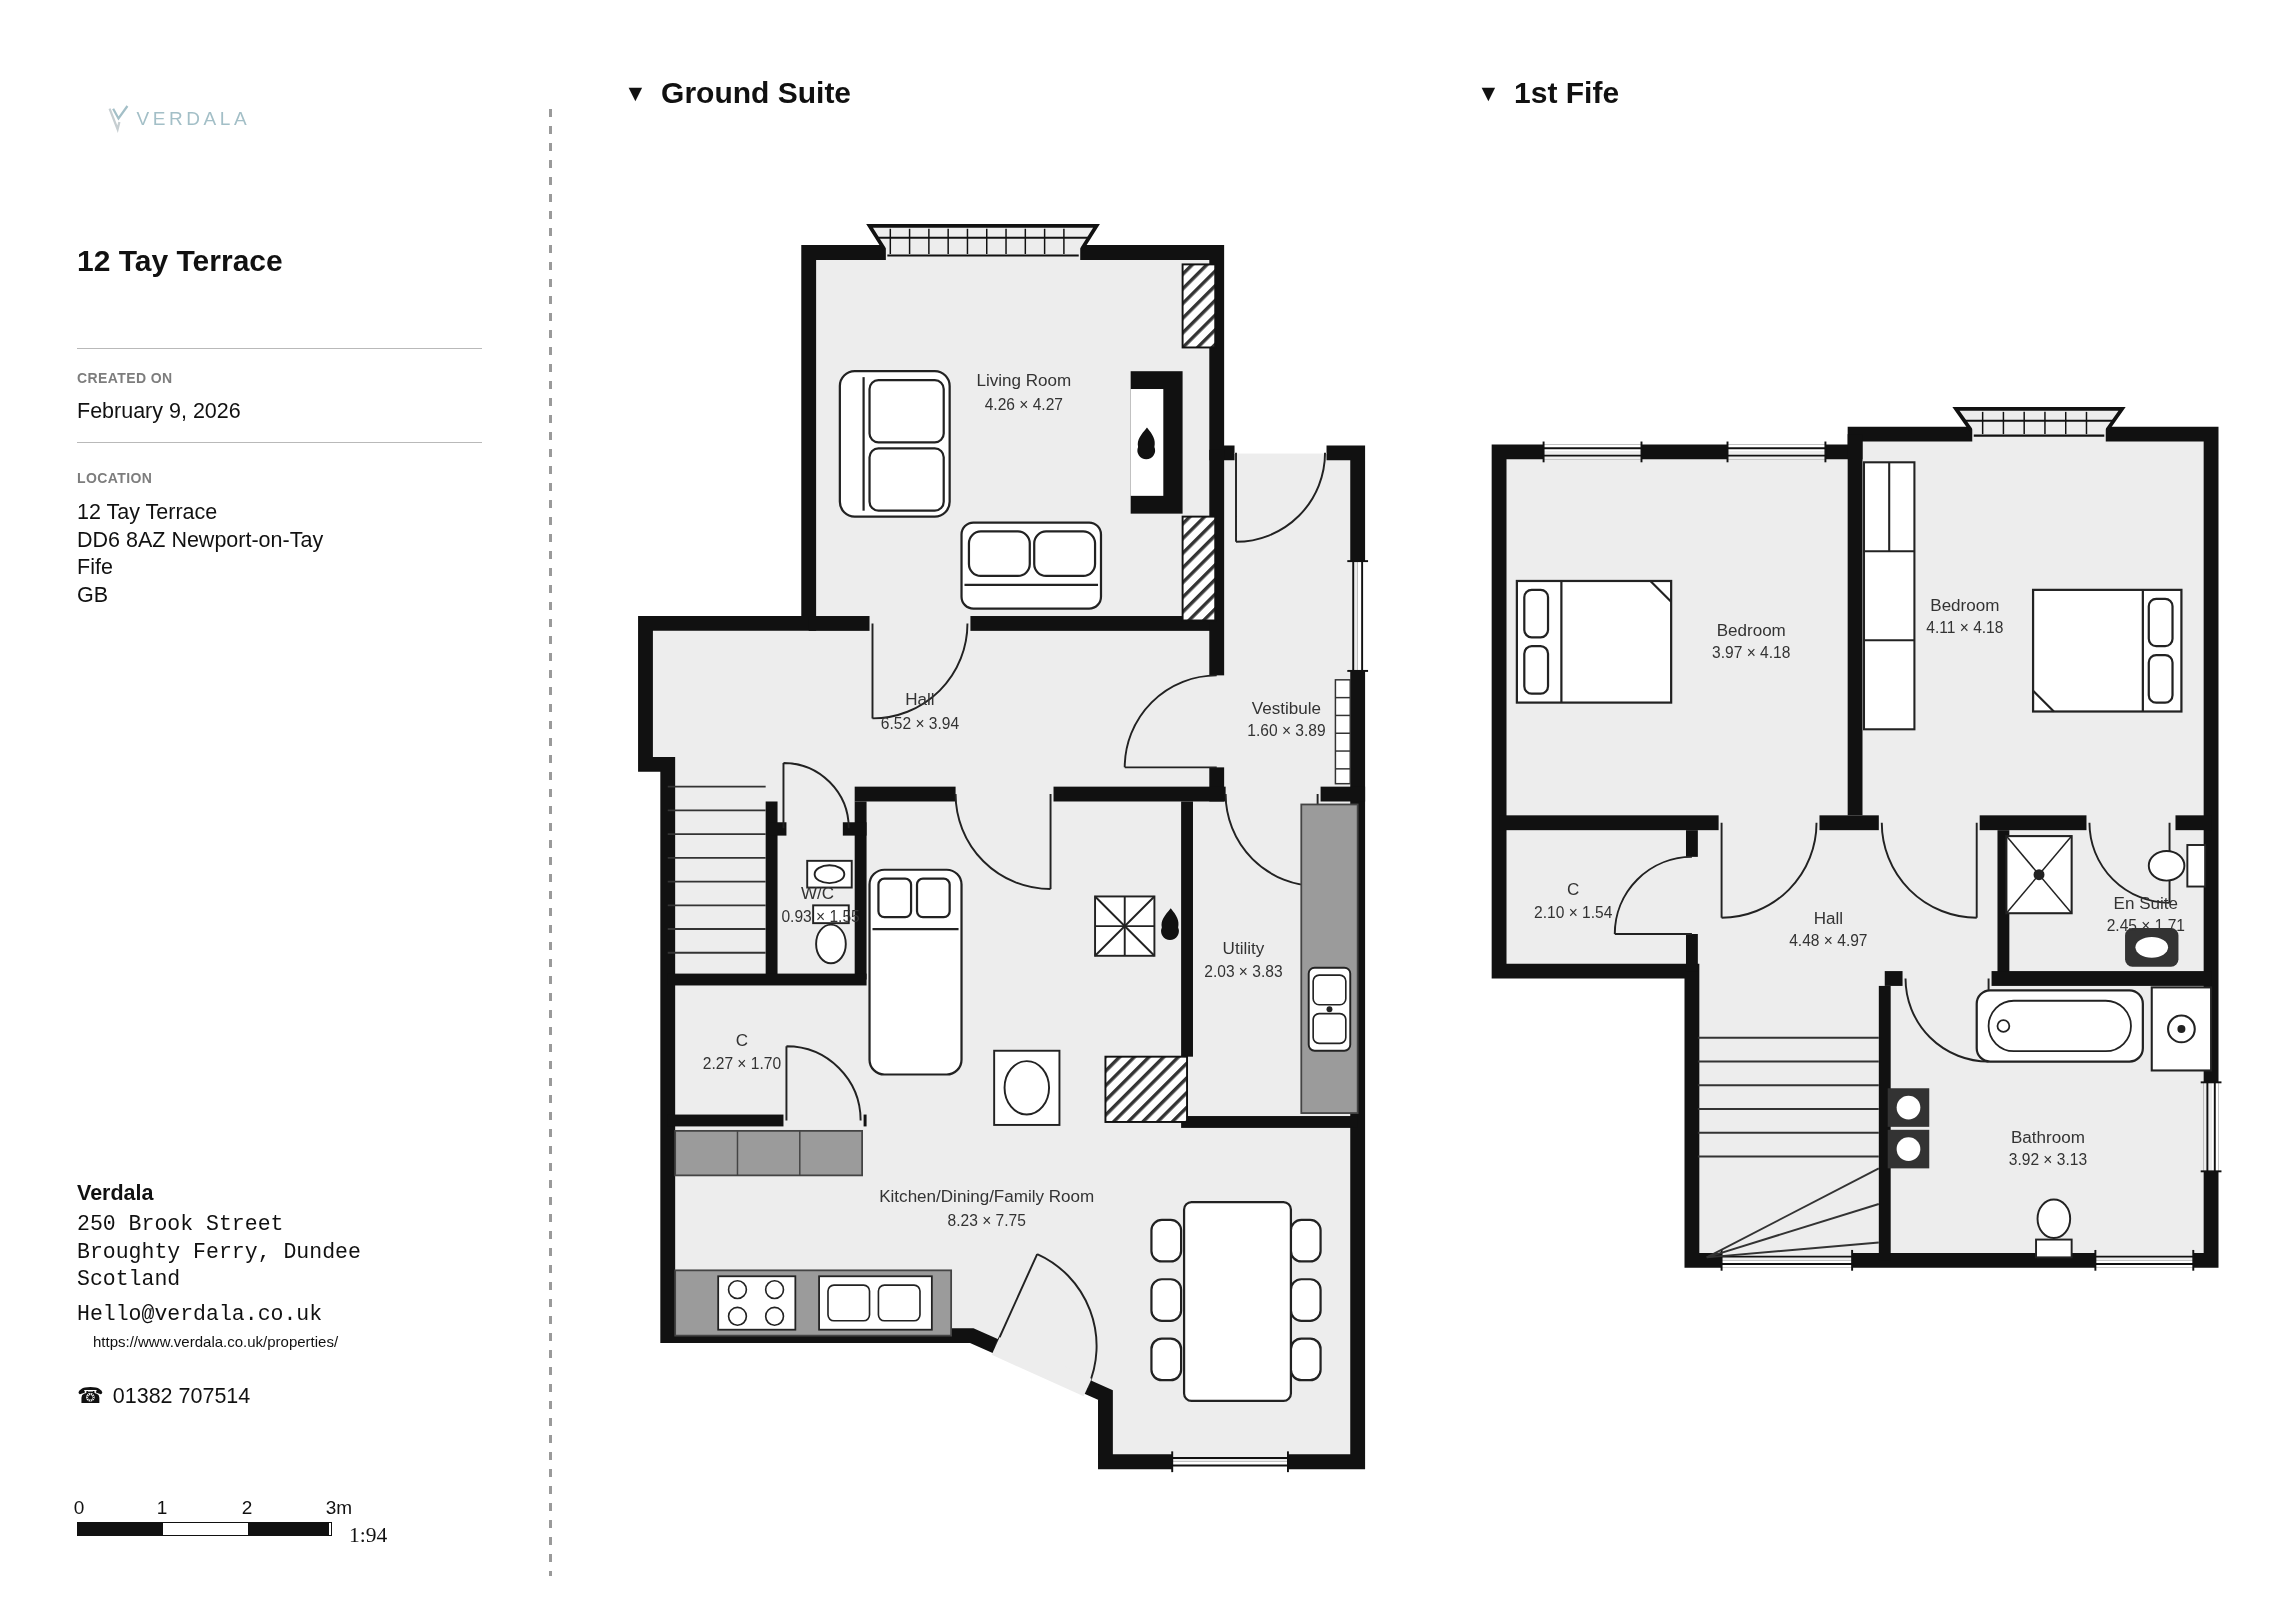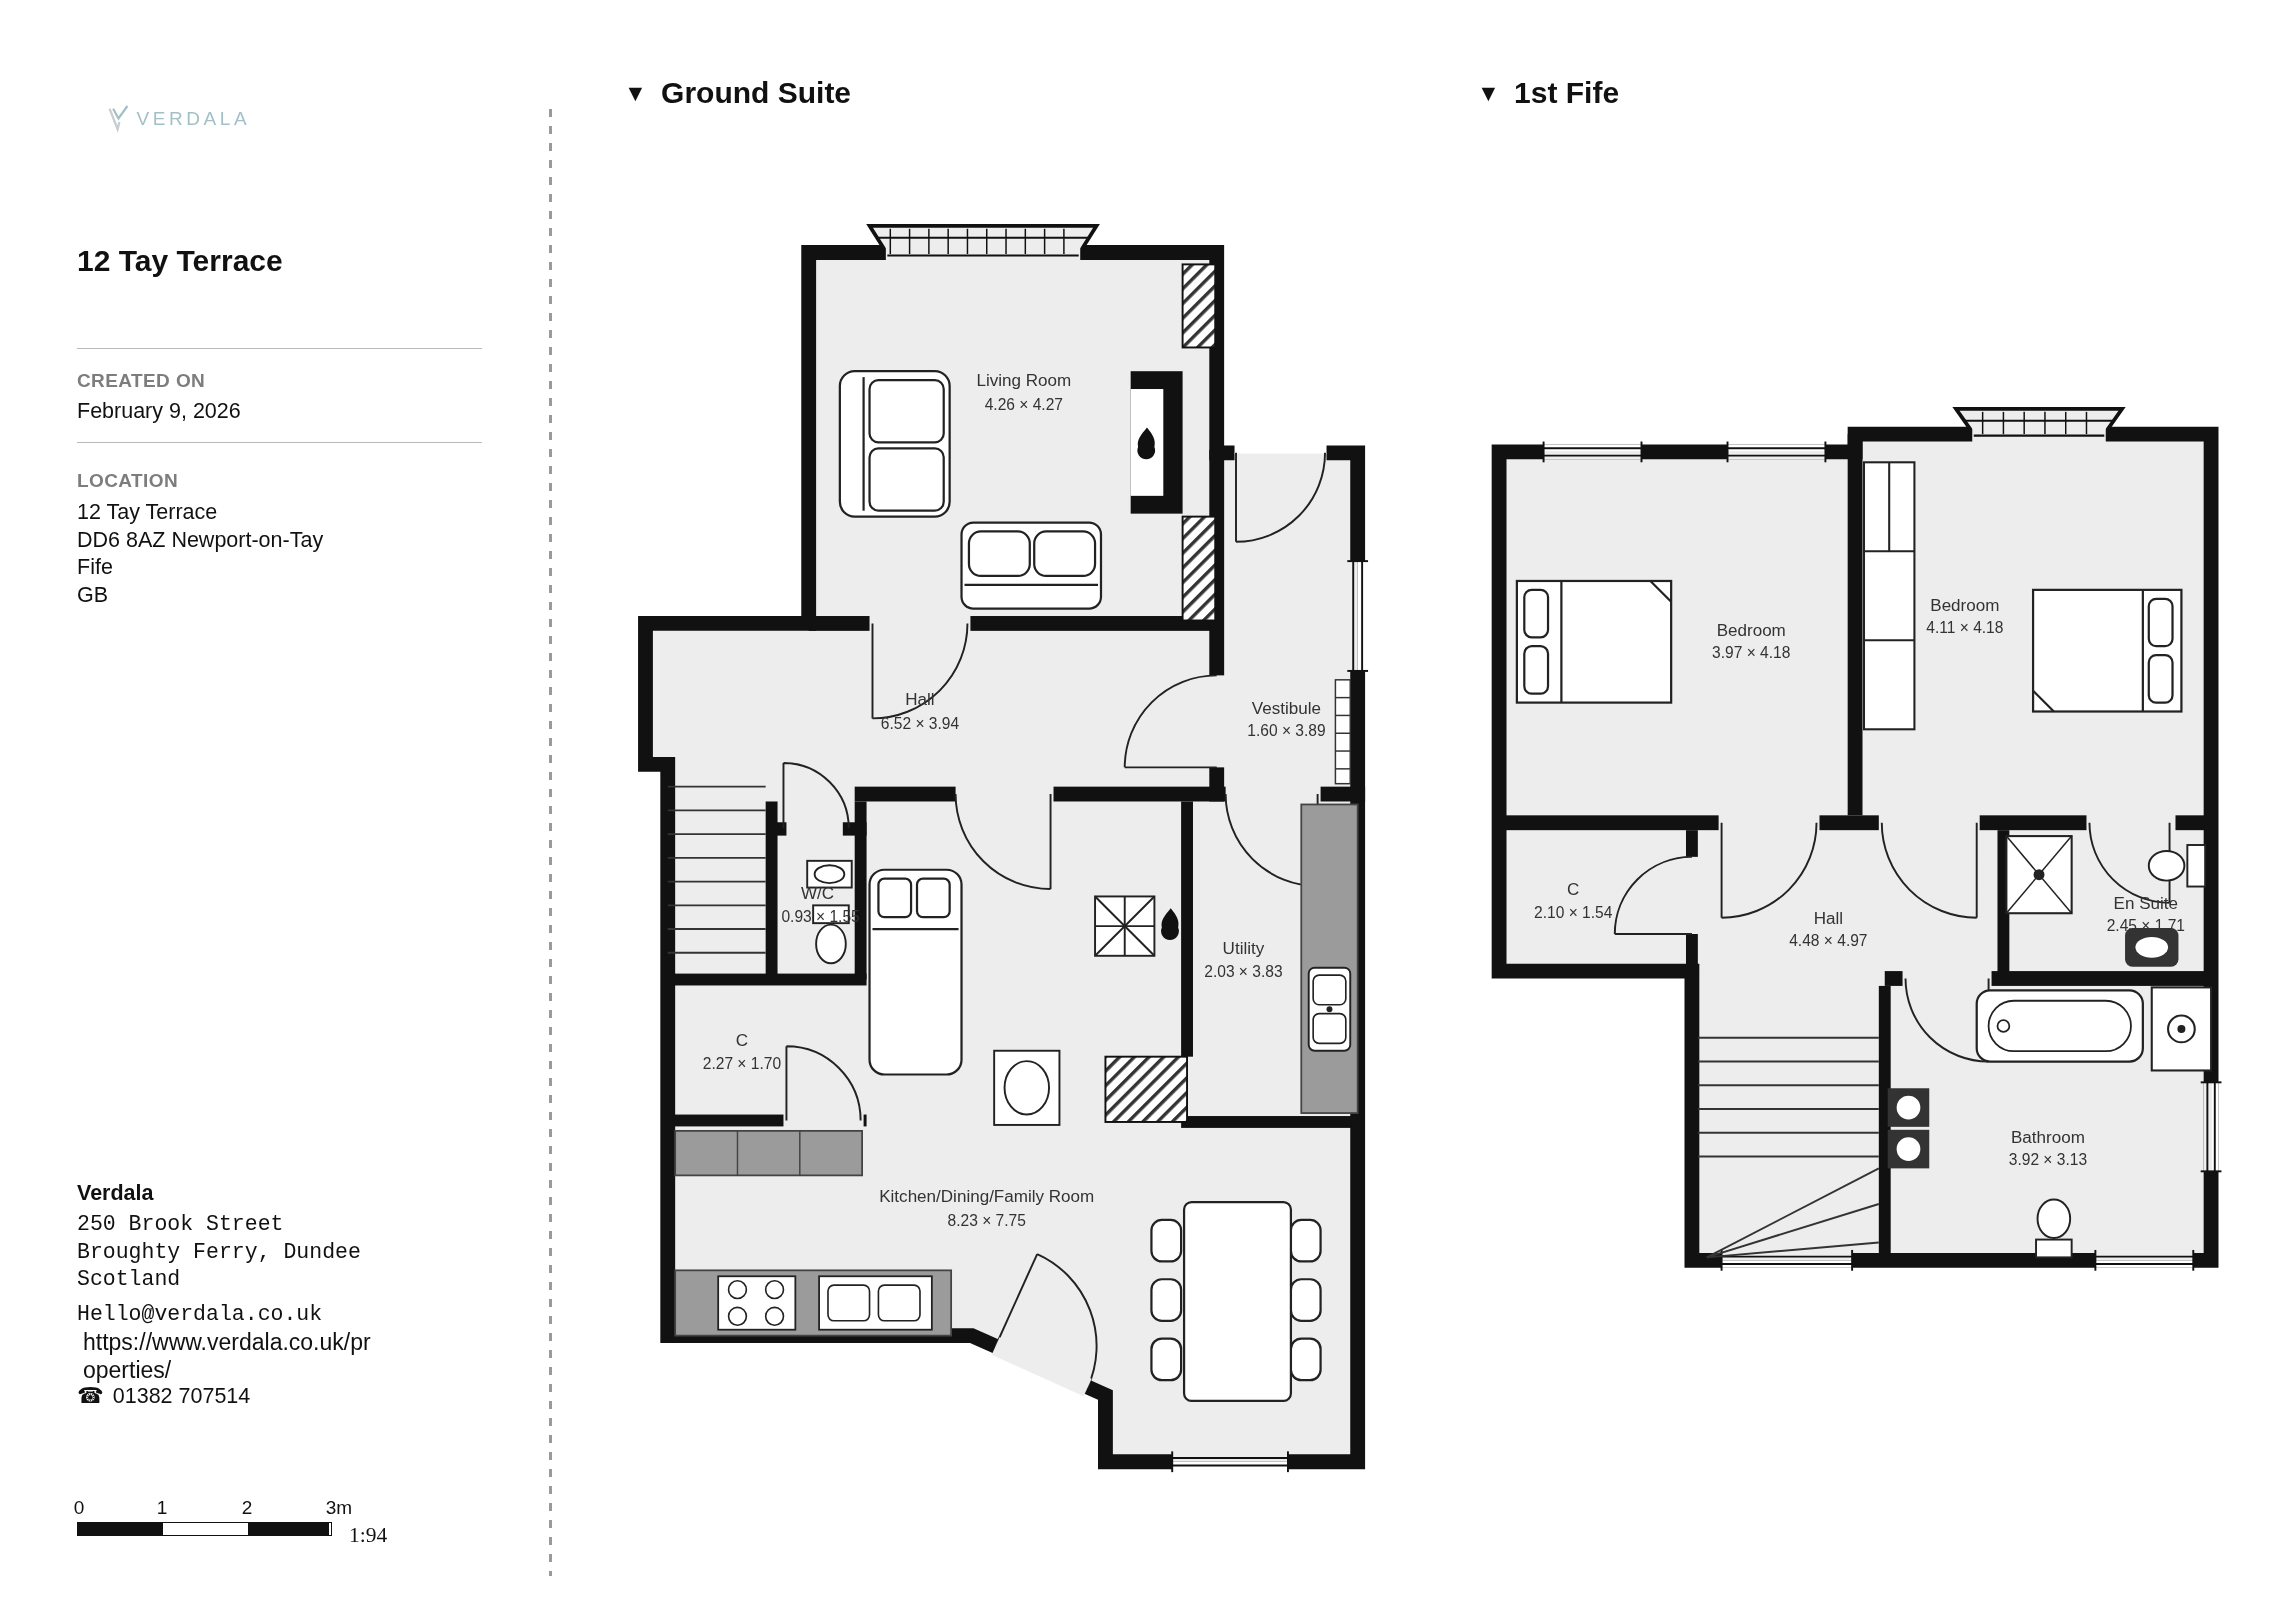--- a/index.html
+++ b/index.html
@@ -6,25 +6,25 @@
   html,body { background:#fff; }
   body { font-family:"Liberation Sans","DejaVu Sans",sans-serif; color:#111; }
   .page { position:relative; width:2293px; height:1620px; background:#fff; overflow:hidden; }
 
   
   .sidebar { position:absolute; left:0; top:0; width:549px; height:1620px;padding-left:24px; }
   .logo { position:absolute; left:106px; top:104px; display:flex; align-items:center; gap:5.4px; }
   .logo .brand-text { font-size:19px; letter-spacing:3.6px; color:#a3bfc7; font-weight:400; }
   .prop-title { position:absolute; left:77px; top:244px; font-size:30px; font-weight:bold; color:#111; }
   .rule { position:absolute; left:77px; width:405px; height:0; border-top:1.8px solid #b9b9b9; }
-  .sec-label { position:absolute; left:77px; font-size:19px; font-weight:bold; color:#7d7d7d; letter-spacing:0.4px; }
+  .sec-label { position:absolute; left:77px; font-size:14px; font-weight:bold; color:#7d7d7d; letter-spacing:0.4px; }
   .sec-value { position:absolute; left:77px; font-size:21.5px; color:#111; line-height:28px; }
   .agent-name { position:absolute; left:77px; top:1181px; font-size:21.5px; font-weight:bold; }
   .agent-line { position:absolute; left:77px; font-size:21.5px; line-height:28px;font-family:Liberation Mono, monospace; }
-  .website { position:absolute; left:83px; top:1328px; width:300px; font-size:23px; line-height:28px; word-break:break-all; }
+  .website { position:absolute; left:93px; top:1328px; width:300px; font-size:15px; line-height:28px; word-break:break-all; }
   .phone-row { position:absolute; left:77px; top:1383px; font-size:21.5px; display:flex; align-items:center; gap:9px; }
   .phone-icon { font-size:21.5px; }
 
   
   .tick { position:absolute; top:1497px; font-size:19px; transform:translateX(-50%); }
   .scalebar { position:absolute; left:77px; top:1522px; width:255px; height:14.3px; border:1.8px solid #111; display:flex; }
   .scalebar .seg { height:100%; }
   .ratio { position:absolute; left:349px; top:1523px; font-size:21.5px;font-family:Liberation Serif, serif; }
 
   

